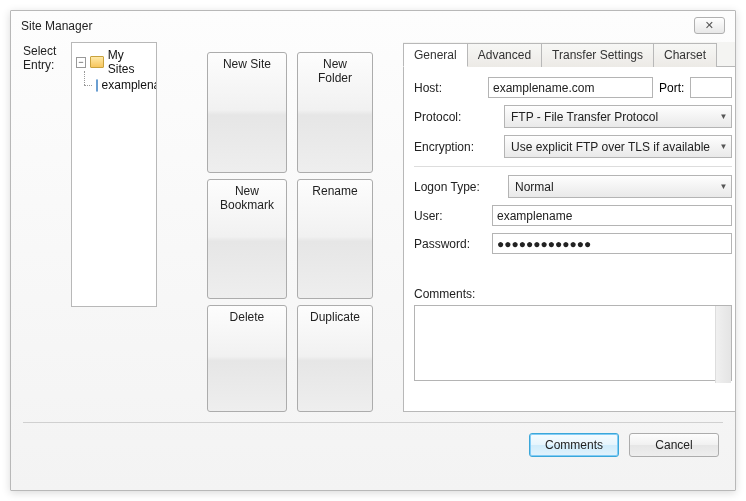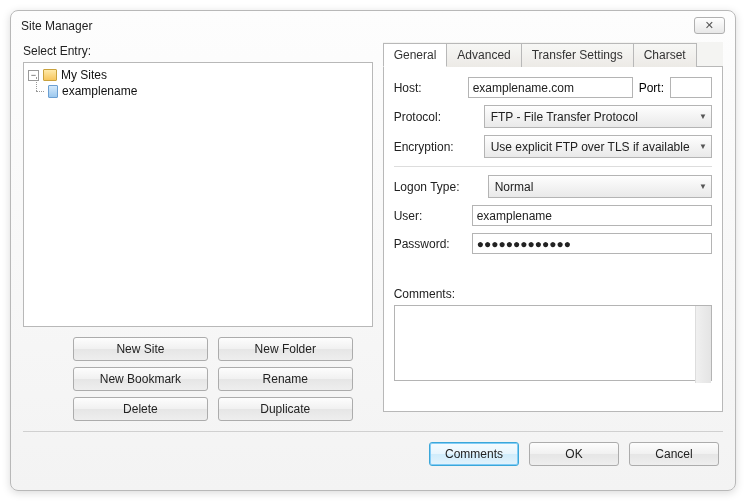--- a/index.html
+++ b/index.html
@@ -1,22 +1,22 @@
 <!DOCTYPE html>
 <html><head>
 <meta charset="utf-8">
 <style>
 * { box-sizing: border-box; font-family: 'Segoe UI', Tahoma, sans-serif; font-size: 12px; }
 body { margin: 0; padding: 10px; background: #fff; }
-.window { border: 1px solid #b8b8b8; border-radius: 8px; background: linear-gradient(to bottom, #fdfdfd, #f3f3f3); box-shadow: 0 2px 8px rgba(0,0,0,0.15); width: 726px; height: 481px; position: relative; overflow: hidden; }
+.window { border: 1px solid #b8b8b8; border-radius: 1px; background: linear-gradient(to bottom, #fdfdfd, #f3f3f3); box-shadow: 0 2px 8px rgba(0,0,0,0.15); width: 726px; height: 481px; position: relative; overflow: hidden; }
 .titlebar { padding: 6px 10px 0 10px; display: flex; justify-content: space-between; align-items: center; }
 .title { color: #222; }
 .close-btn { border: 1px solid #b0b0b0; border-radius: 3px; padding: 1px 10px; background: linear-gradient(to bottom,#fefefe,#e8e8e8); cursor: pointer; font-size: 11px; color: #555; }
 .content { display: flex; gap: 10px; padding: 8px 12px 0 12px; }
-.left-panel { width: 370px; display: flex; flex-direction: column; }
+.left-panel { width: 370px; display: flex; }
 .label { color: #222; margin-bottom: 4px; margin-top: 2px; }
 .tree { border: 1px solid #b8b8b8; background: #fff; height: 265px; padding: 4px; overflow: auto; }
 .tree-node { display: flex; align-items: center; gap: 4px; padding: 1px 0; }
 .tree-node.child { padding-left: 20px; position: relative; }
 .tree-node.child::before { content: ''; position: absolute; left: 8px; top: -6px; width: 1px; height: 14px; border-left: 1px dotted #999; }
 .tree-node.child::after { content: ''; position: absolute; left: 8px; top: 8px; width: 8px; height: 1px; border-top: 1px dotted #999; }
 .expander { width: 11px; height: 11px; border: 1px solid #999; background: #fff; display: inline-flex; align-items: center; justify-content: center; font-size: 9px; line-height: 1; cursor: pointer; color: #444; }
 .folder-icon { width: 14px; height: 12px; background: linear-gradient(to bottom,#ffe9a8,#f7c65e); border: 1px solid #c9a23d; border-radius: 1px; }
 .site-icon { width: 10px; height: 13px; background: linear-gradient(to bottom,#d4e9fb,#9cc8ee); border: 1px solid #6b9fd2; border-radius: 1px; }
 .tree-label { color: #111; }
@@ -135,16 +135,15 @@
           <div class="scrollbar"></div>
         </div>
 
       </div>
     </div>
   </div>
 
   <div class="footer-sep"></div>
   <div class="footer">
     <div class="btn primary">Comments</div>
-    <div class="btn">OK</div>
     <div class="btn">Cancel</div>
   </div>
 </div>
 
 </body></html>

